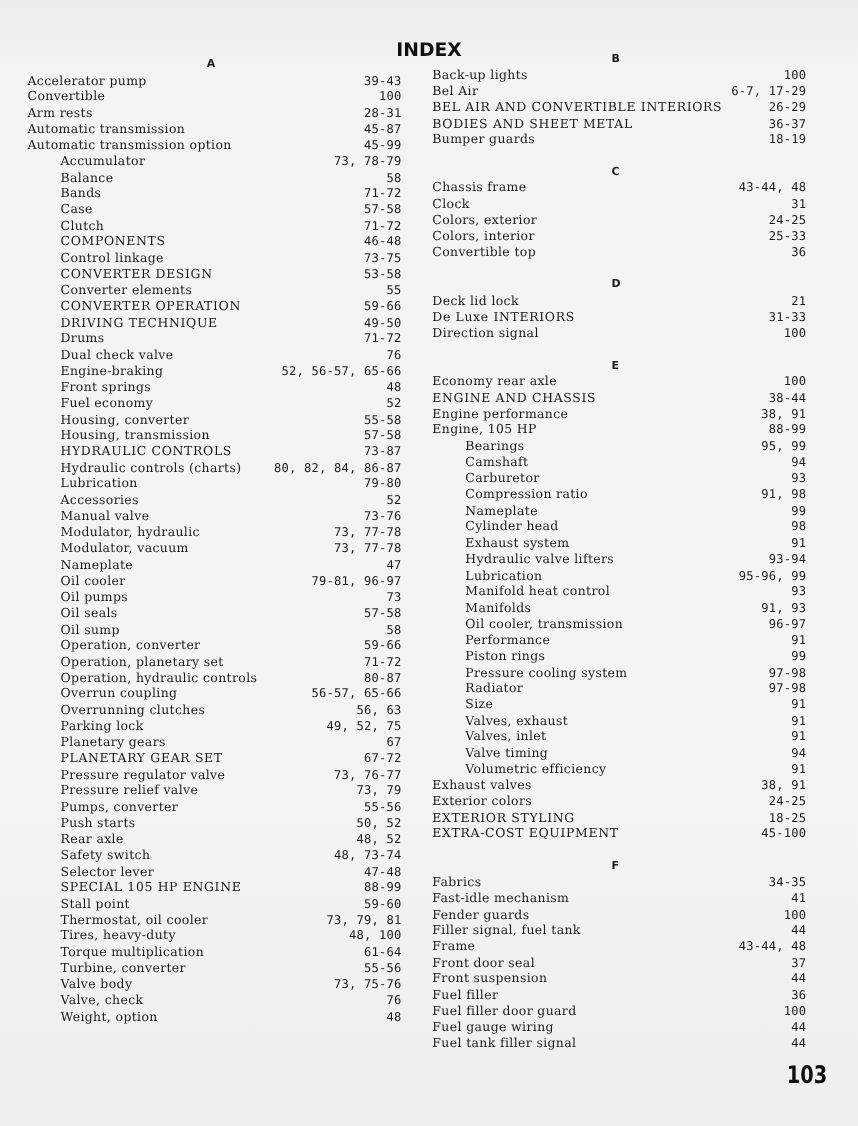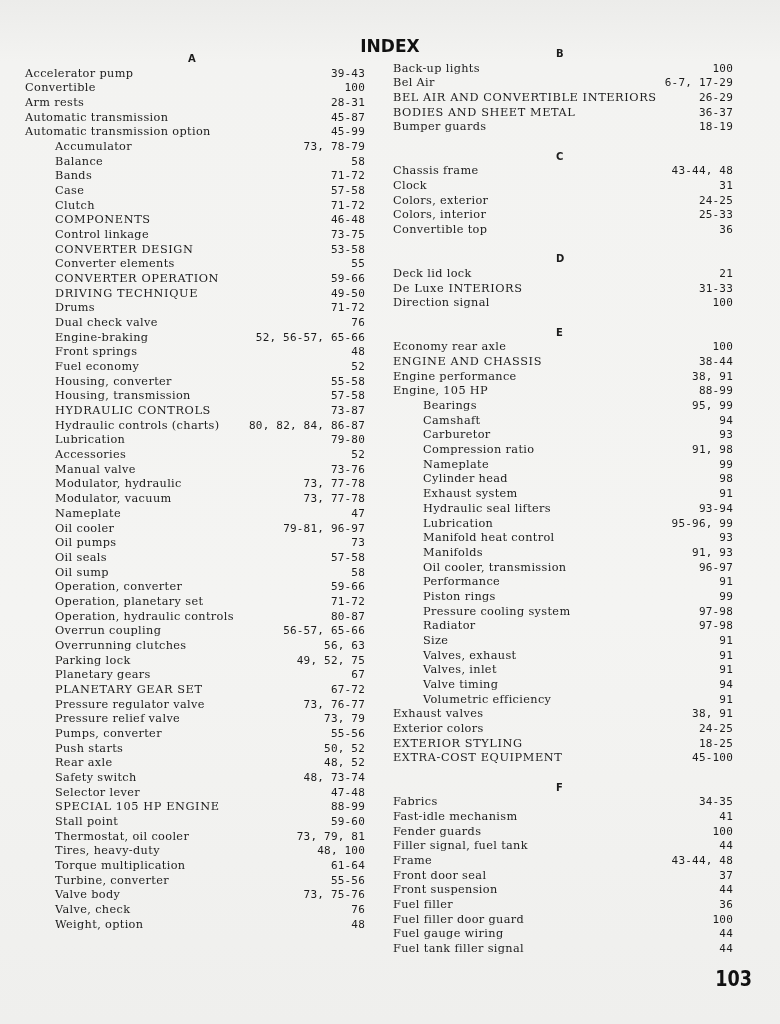--- a/index.html
+++ b/index.html
@@ -389,21 +389,21 @@
       </div>
       <div class="row sub">
         <span class="term">Cylinder head</span>
         <span class="pages">98</span>
       </div>
       <div class="row sub">
         <span class="term">Exhaust system</span>
         <span class="pages">91</span>
       </div>
       <div class="row sub">
-        <span class="term">Hydraulic seal lifters</span>
+        <span class="term">Hydraulic valve lifters</span>
         <span class="pages">93-94</span>
       </div>
       <div class="row sub">
         <span class="term">Lubrication</span>
         <span class="pages">95-96, 99</span>
       </div>
       <div class="row sub">
         <span class="term">Manifold heat control</span>
         <span class="pages">93</span>
       </div>

